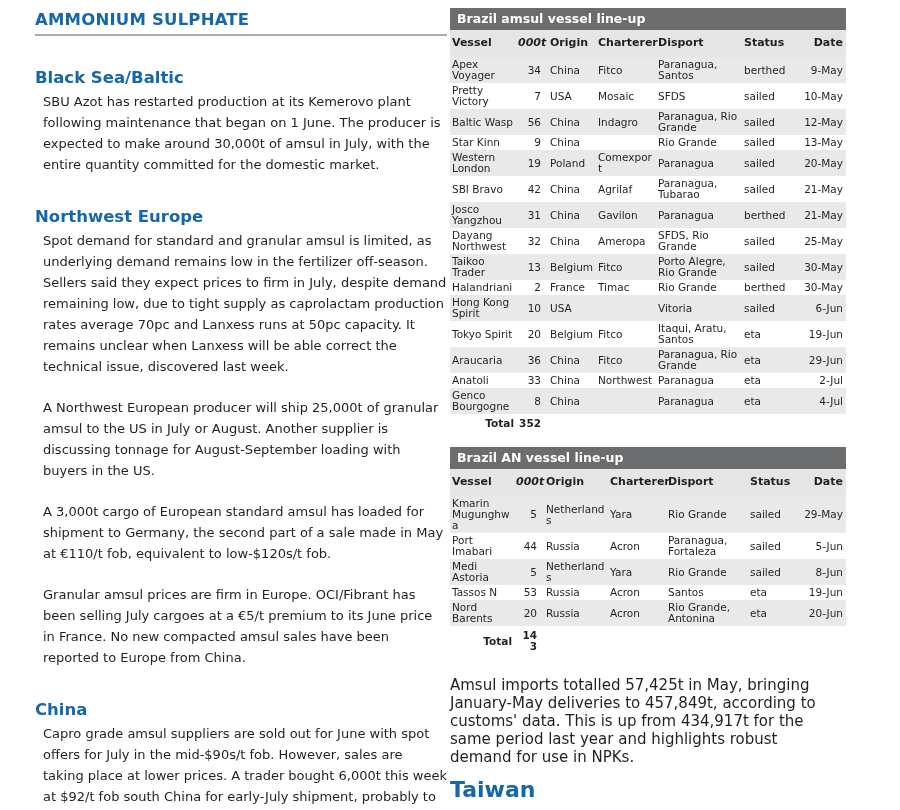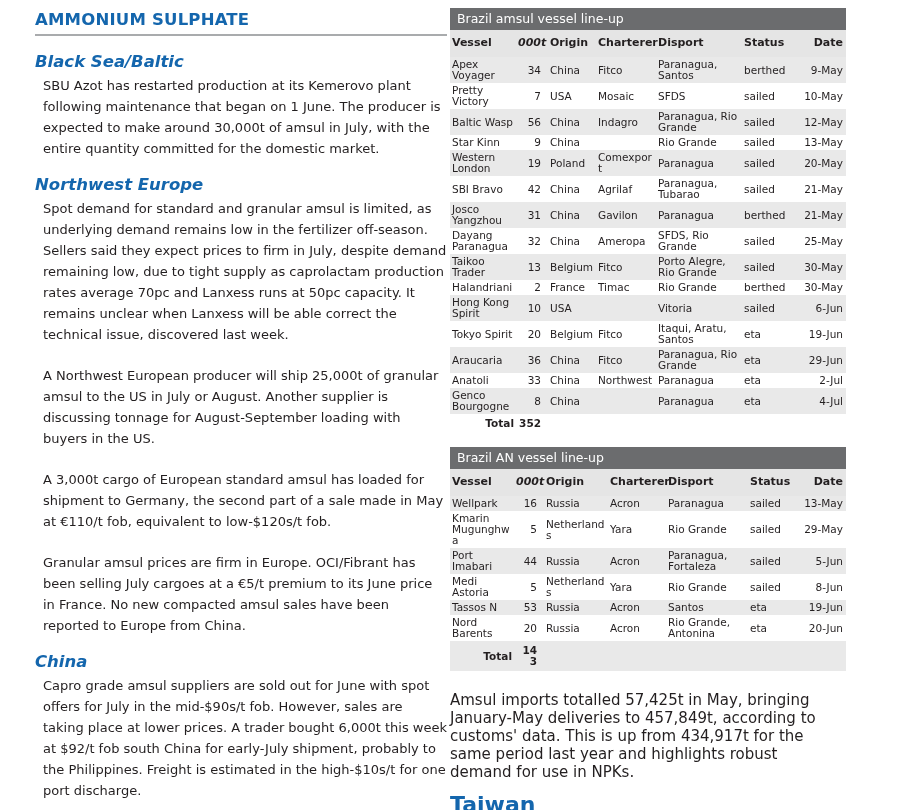--- a/index.html
+++ b/index.html
@@ -15,38 +15,37 @@
 
   
   .col-left { position: absolute; left: 35px; top: 10px; width: 412px; }
   .page-title {
     margin: 0; padding: 0 0 5px 0;
     font-size: 16.5px; font-weight: bold; letter-spacing: 0.2px;
     color: #1466ad;
     border-bottom: 2px solid #a9abad;
   }
   .section-heading {
-    margin: 16px 0 3px 0;
+    margin: 32px 0 3px 0;
     font-size: 16.5px; line-height: 20px; font-weight: bold;
     color: #1466ad;
-    font-style: italic;
   }
   .body-text {
     margin: 0 0 20px 8px;
     font-size: 13px; line-height: 21px;
   }
   .body-text:last-child { margin-bottom: 0; }
 
   
   .col-right { position: absolute; left: 450px; top: 8px; width: 396px; }
 
   .vtable { width: 100%; margin-bottom: 14px; }
   .tbl-title {
     background: #6b6c6e; color: #ffffff;
-    font-size: 12.5px; font-weight: normal;
+    font-size: 12.5px; font-weight: bold;
     padding: 3px 7px 4px 7px;
   }
   .vtable table {
     width: 100%;
     border-collapse: collapse;
     table-layout: fixed;
   }
   .vtable th {
     text-align: left; font-size: 11px; font-weight: bold;
     padding: 6px 2px 8px 2px; vertical-align: middle;
@@ -176,21 +175,21 @@
             <tr>
               <td class="c0">Josco Yangzhou</td>
               <td class="c1">31</td>
               <td class="c2">China</td>
               <td class="c3">Gavilon</td>
               <td class="c4">Paranagua</td>
               <td class="c5">berthed</td>
               <td class="c6">21-May</td>
             </tr>
             <tr>
-              <td class="c0">Dayang Paranagua</td>
+              <td class="c0">Dayang Northwest</td>
               <td class="c1">32</td>
               <td class="c2">China</td>
               <td class="c3">Ameropa</td>
               <td class="c4">SFDS, Rio Grande</td>
               <td class="c5">sailed</td>
               <td class="c6">25-May</td>
             </tr>
             <tr>
               <td class="c0">Taikoo Trader</td>
               <td class="c1">13</td>
@@ -281,29 +280,20 @@
               <th class="c1">000t</th>
               <th class="c2">Origin</th>
               <th class="c3">Charterer</th>
               <th class="c4">Disport</th>
               <th class="c5">Status</th>
               <th class="c6">Date</th>
             </tr>
           </thead>
         <tbody>
             <tr>
-              <td class="c0">Wellpark</td>
-              <td class="c1">16</td>
-              <td class="c2">Russia</td>
-              <td class="c3">Acron</td>
-              <td class="c4">Paranagua</td>
-              <td class="c5">sailed</td>
-              <td class="c6">13-May</td>
-            </tr>
-            <tr>
               <td class="c0">Kmarin Mugunghwa</td>
               <td class="c1">5</td>
               <td class="c2">Netherlands</td>
               <td class="c3">Yara</td>
               <td class="c4">Rio Grande</td>
               <td class="c5">sailed</td>
               <td class="c6">29-May</td>
             </tr>
             <tr>
               <td class="c0">Port Imabari</td>

